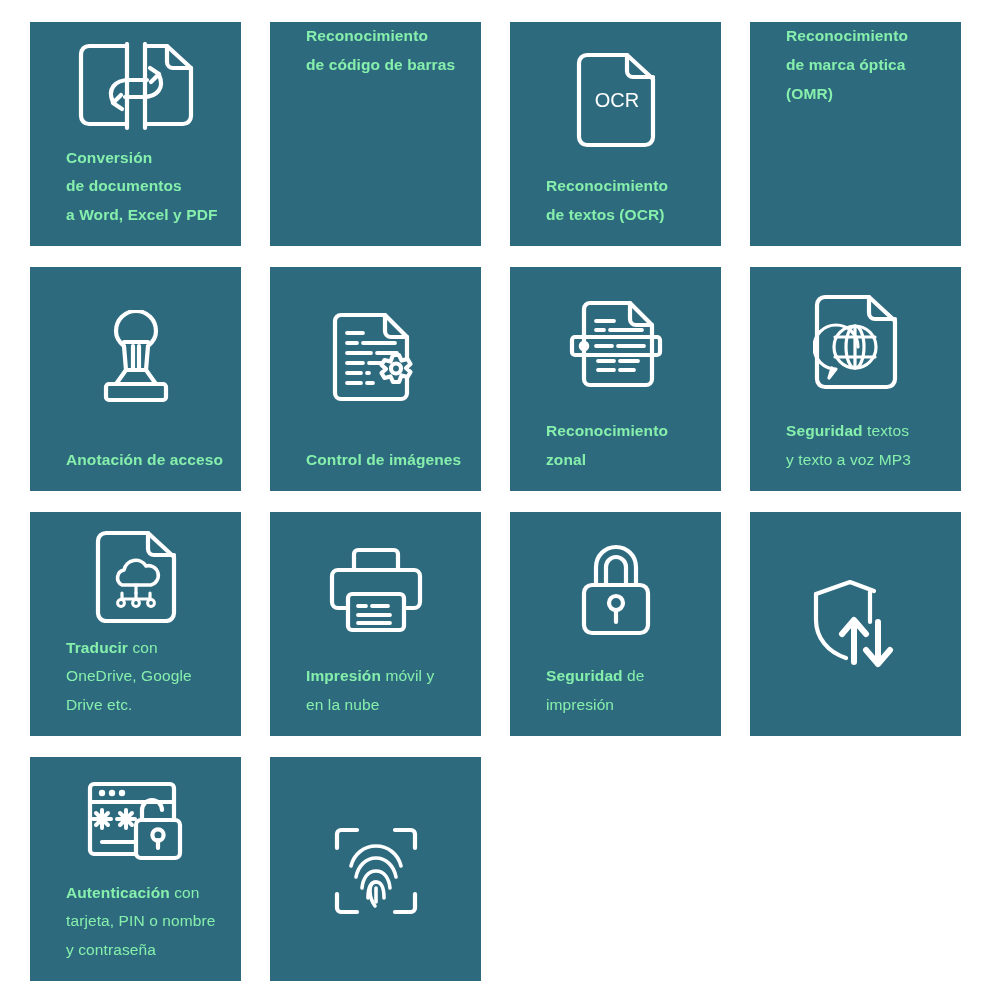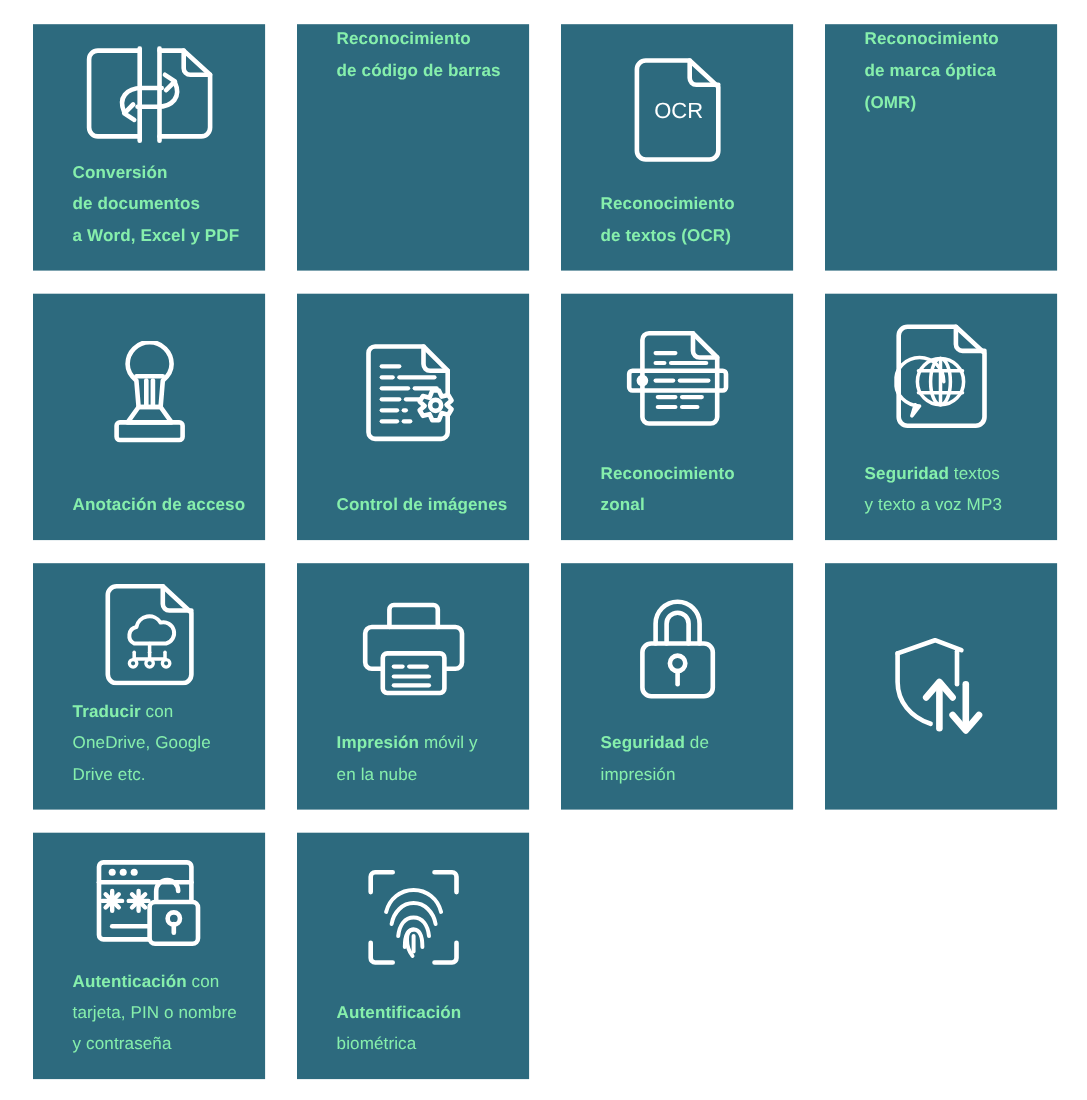--- a/index.html
+++ b/index.html
@@ -295,17 +295,15 @@
         <g stroke-width="3.6">
           <path d="M20 42c3-12 13-20 25-20s22 8 25 20"></path>
           <path d="M25 53c2-11 10-19 20-19s18 8 20 19"></path>
           <path d="M31 64c1-10 6-17 14-17s13 7 14 17"></path>
           <path d="M37 74c0-8 1-16 8-16s8 8 8 16"></path>
           <path d="M45 64v14"></path>
           <path d="M45 58c-4 0-6 4-6 9 0 6 2 11 5 15"></path>
         </g>
       </svg>
     </div>
-    <div class="caption"><b>Autentificación</b><span class="reg">
-biométrica</span></div>
   </div>
 
 </div>
 
 </body></html>

